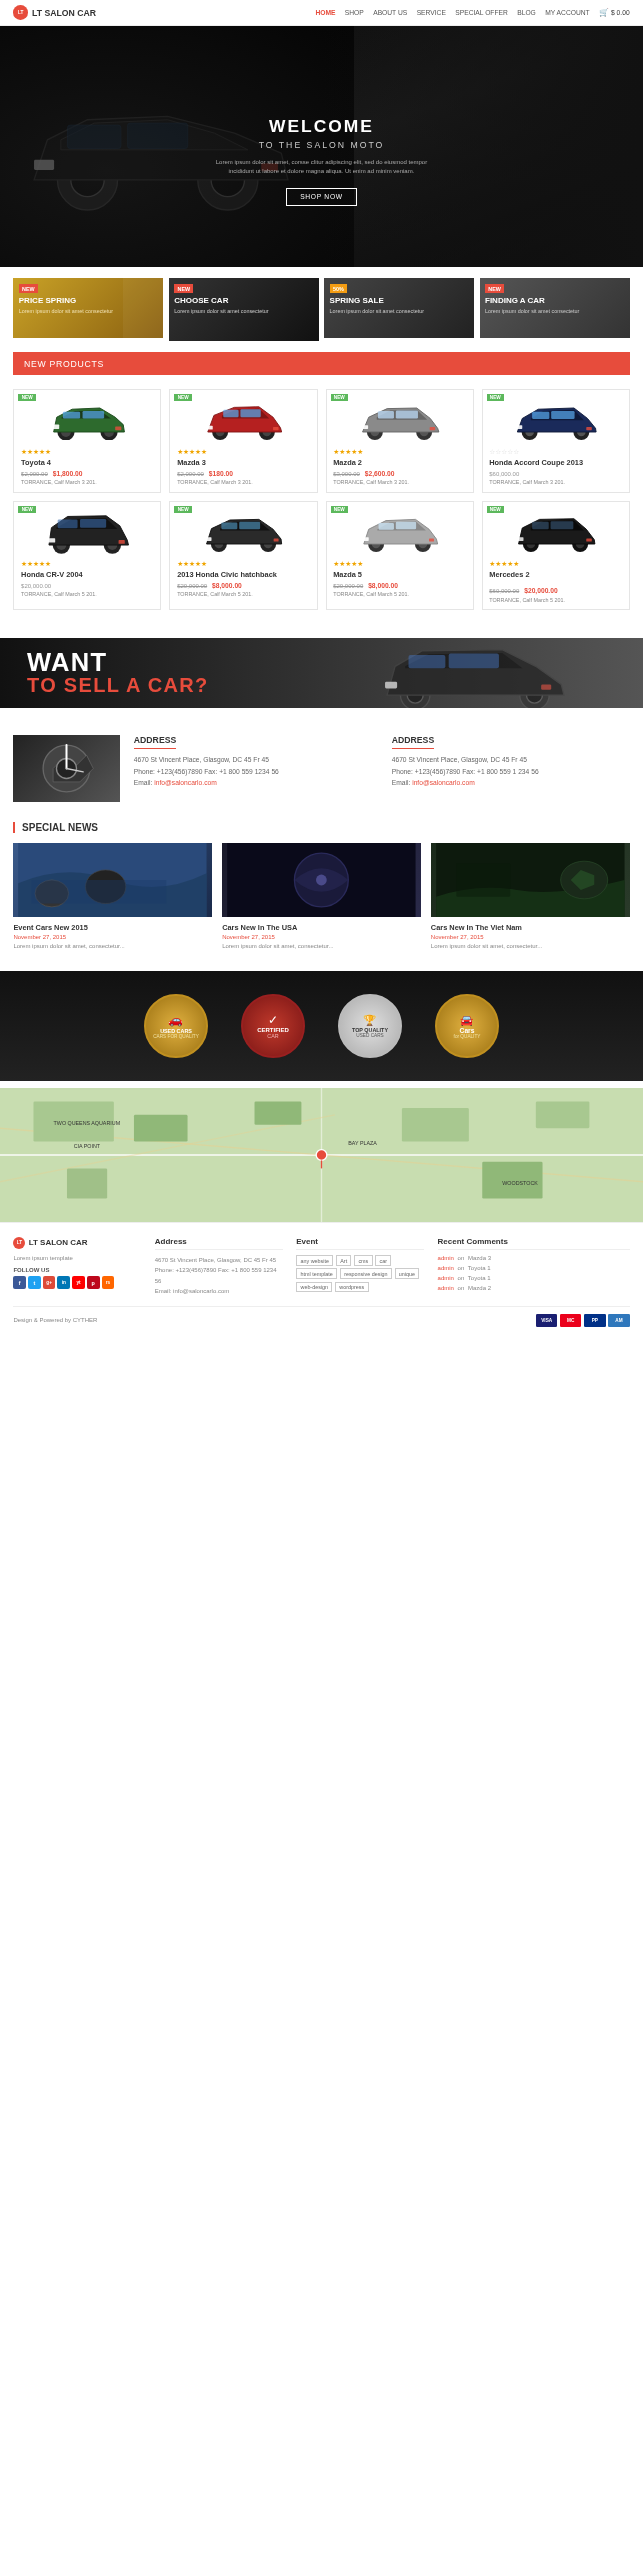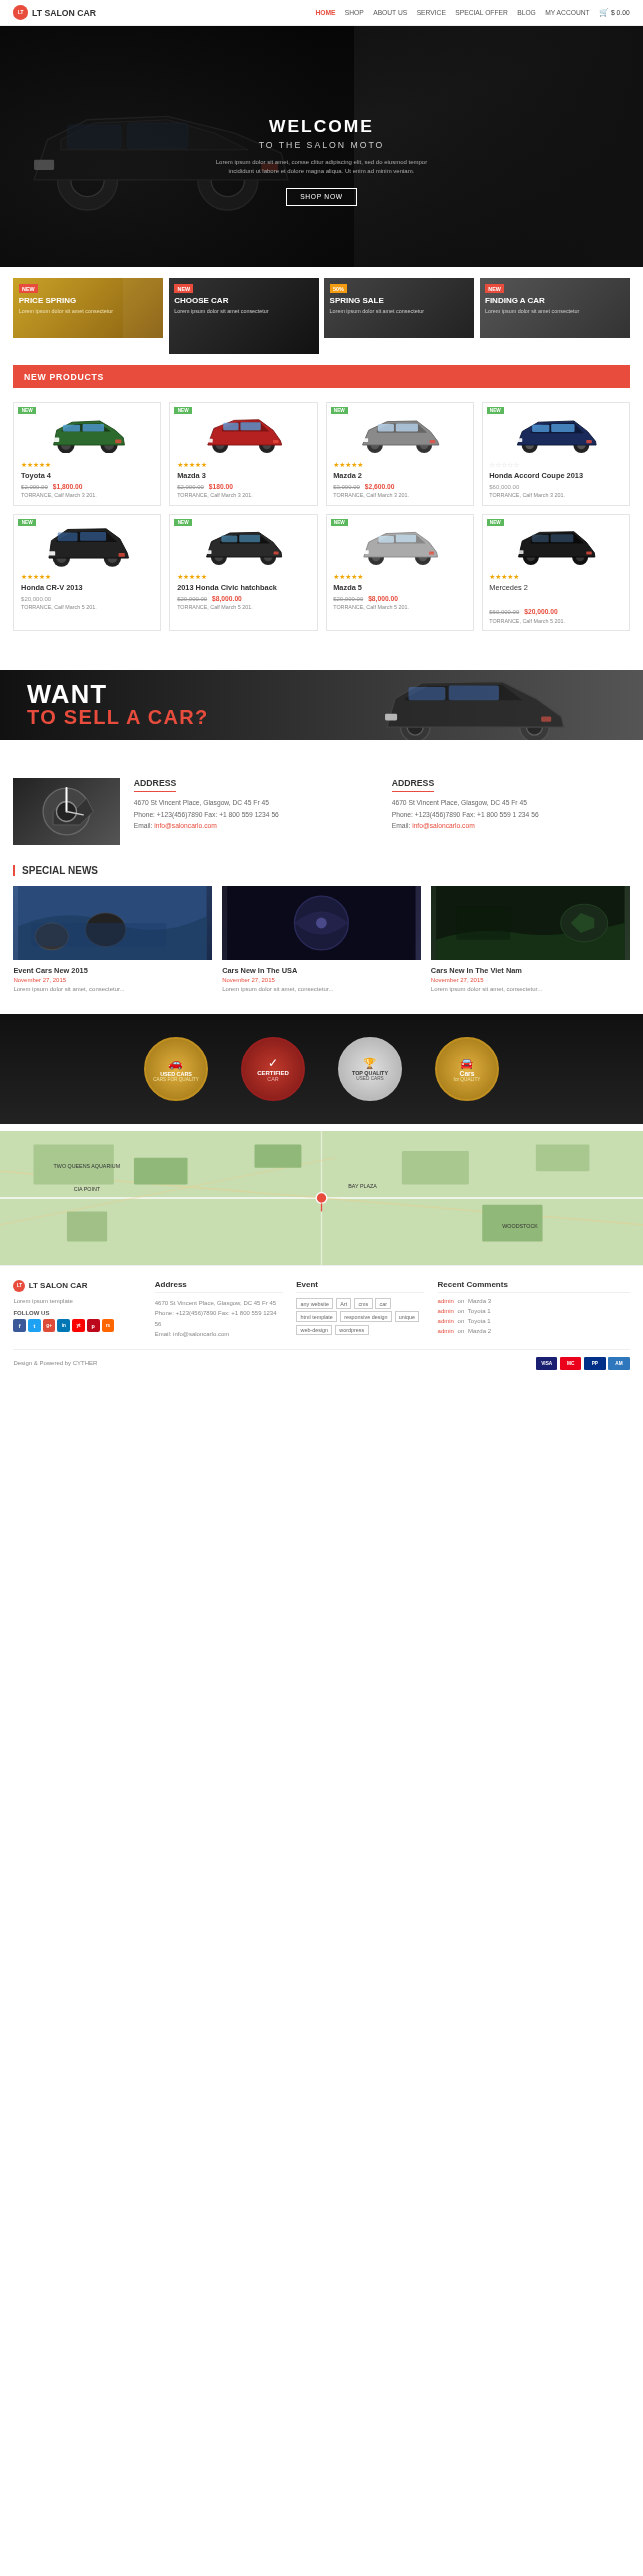--- a/index.html
+++ b/index.html
@@ -57,21 +57,21 @@
 
 <section style="display:flex;gap:5.4px;padding:10.7px 13.4px;">
   <div style="flex:1;height:60px;background:linear-gradient(135deg,#c9a227,#8a6010);position:relative;overflow:hidden;cursor:pointer;display:flex;align-items:flex-start;padding:5.4px;">
     <div style="position:absolute;top:0;right:0;width:40px;height:60px;background:rgba(255,255,255,0.05);"></div>
     <div>
       <span style="background:#e74c3c;color:#fff;font-size:5.4px;font-weight:bold;padding:1.3px 3.3px;display:inline-block;margin-bottom:2.7px;">NEW</span>
       <div style="color:#fff;font-size:8px;font-weight:bold;line-height:1.3;">PRICE SPRING</div>
       <div style="color:#f0e0b0;font-size:5.4px;margin-top:2px;line-height:1.4;">Lorem ipsum dolor sit amet consectetur</div>
     </div>
   </div>
-  <div style="flex:1;height:76px;background:linear-gradient(135deg,#333,#111);position:relative;overflow:hidden;cursor:pointer;display:flex;align-items:flex-start;padding:5.4px;">
+  <div style="flex:1;height:63px;background:linear-gradient(135deg,#333,#111);position:relative;overflow:hidden;cursor:pointer;display:flex;align-items:flex-start;padding:5.4px;">
     <div>
       <span style="background:#e74c3c;color:#fff;font-size:5.4px;font-weight:bold;padding:1.3px 3.3px;display:inline-block;margin-bottom:2.7px;">NEW</span>
       <div style="color:#fff;font-size:8px;font-weight:bold;line-height:1.3;">CHOOSE CAR</div>
       <div style="color:#ccc;font-size:5.4px;margin-top:2px;line-height:1.4;">Lorem ipsum dolor sit amet consectetur</div>
     </div>
   </div>
   <div style="flex:1;height:60px;background:linear-gradient(135deg,#444,#222);position:relative;overflow:hidden;cursor:pointer;display:flex;align-items:flex-start;padding:5.4px;">
     <div>
       <span style="background:#f39c12;color:#fff;font-size:5.4px;font-weight:bold;padding:1.3px 3.3px;display:inline-block;margin-bottom:2.7px;">50%</span>
       <div style="color:#fff;font-size:8px;font-weight:bold;line-height:1.3;">SPRING SALE</div>
@@ -82,21 +82,21 @@
     <div>
       <span style="background:#e74c3c;color:#fff;font-size:5.4px;font-weight:bold;padding:1.3px 3.3px;display:inline-block;margin-bottom:2.7px;">NEW</span>
       <div style="color:#fff;font-size:8px;font-weight:bold;line-height:1.3;">FINDING A CAR</div>
       <div style="color:#ccc;font-size:5.4px;margin-top:2px;line-height:1.4;">Lorem ipsum dolor sit amet consectetur</div>
     </div>
   </div>
 </section>
 
 <section style="padding:0 0 13.4px;">
   <div style="background:#e74c3c;margin:0 13.4px 13.4px;padding:6.7px 10.7px;">
-    <span style="color:#fff;font-size:8.7px;font-weight:bold;letter-spacing:0.7px;">NEW PRODUCTS</span>
+    <span style="color:#fff;font-size:8.7px;font-weight:normal;letter-spacing:0.7px;">NEW PRODUCTS</span>
   </div>
 
   <div style="display:grid;grid-template-columns:repeat(4,1fr);gap:8px;padding:0 13.4px 8px;">
 
     <div style="border:0.7px solid #e5e5e5;padding:6.7px;cursor:pointer;position:relative;">
       <span style="position:absolute;top:4px;left:4px;background:#5cb85c;color:#fff;font-size:4.7px;font-weight:bold;padding:1.3px 3.3px;z-index:2;">NEW</span>
       <div style="width:100%;height:48px;display:flex;align-items:center;justify-content:center;margin-bottom:4px;">
         <svg viewBox="0 0 140 65" width="87" height="40">
           <ellipse cx="35" cy="52" rx="14" ry="14" fill="#222"></ellipse>
           <ellipse cx="35" cy="52" rx="8" ry="8" fill="#444"></ellipse>
@@ -206,21 +206,21 @@
           <ellipse cx="110" cy="56" rx="8" ry="8" fill="#444"></ellipse>
           <path d="M8,56 L12,28 L38,10 L100,9 L122,25 L134,48 L136,56 Z" fill="#222" stroke="#111" stroke-width="1.5"></path>
           <path d="M20,28 L45,14 L100,13 L118,30 L20,30 Z" fill="#111"></path>
           <rect x="22" y="15" width="32" height="14" rx="2" fill="#3a6aaa" opacity="0.6"></rect>
           <rect x="58" y="14" width="42" height="14" rx="2" fill="#3a6aaa" opacity="0.6"></rect>
           <rect x="6" y="45" width="12" height="7" rx="1" fill="#fff" opacity="0.9"></rect>
           <rect x="120" y="48" width="10" height="6" rx="1" fill="#e74c3c" opacity="0.8"></rect>
         </svg>
       </div>
       <div style="color:#f0a500;font-size:6.7px;margin-bottom:2px;">★★★★★</div>
-      <div style="font-weight:bold;font-size:7.4px;margin-bottom:1.3px;">Honda CR-V 2013</div>
+      <div style="font-weight:bold;font-size:7.4px;margin-bottom:1.3px;">Honda CR-V 2004</div>
       <div>
         <span style="color:#999;font-size:6px;">$20,000.00</span>
       </div>
       <div style="color:#888;font-size:5.4px;margin-top:1.3px;">TORRANCE, Calf March 5 201.</div>
     </div>
 
     <div style="border:0.7px solid #e5e5e5;padding:6.7px;cursor:pointer;position:relative;">
       <span style="position:absolute;top:4px;left:4px;background:#5cb85c;color:#fff;font-size:4.7px;font-weight:bold;padding:1.3px 3.3px;z-index:2;">NEW</span>
       <div style="width:100%;height:48px;display:flex;align-items:center;justify-content:center;margin-bottom:4px;">
         <svg viewBox="0 0 140 65" width="87" height="40">
@@ -280,31 +280,31 @@
           <ellipse cx="110" cy="52" rx="7" ry="7" fill="#333"></ellipse>
           <path d="M10,52 L16,26 L44,12 L100,11 L120,28 L133,45 L134,52 Z" fill="#1a1a1a" stroke="#0a0a0a" stroke-width="1.5"></path>
           <path d="M30,26 L50,15 L100,14 L116,30 L30,30 Z" fill="#0a0a0a"></path>
           <rect x="32" y="16" width="27" height="12" rx="2" fill="#3a5a7a" opacity="0.6"></rect>
           <rect x="62" y="15" width="37" height="13" rx="2" fill="#3a5a7a" opacity="0.6"></rect>
           <rect x="8" y="41" width="10" height="6" rx="1" fill="#fff" opacity="0.8"></rect>
           <rect x="120" y="43" width="9" height="5" rx="1" fill="#e74c3c" opacity="0.8"></rect>
         </svg>
       </div>
       <div style="color:#f0a500;font-size:6.7px;margin-bottom:2px;">★★★★★</div>
-      <div style="font-weight:normal;font-size:7.4px;margin-bottom:15px;">Mercedes 2</div>
+      <div style="font-weight:bold;font-size:7.4px;margin-bottom:7px;">Mercedes 2</div>
       <div>
         <span style="color:#999;text-decoration:line-through;font-size:6px;">$60,000.00</span>
         <span style="color:#e74c3c;font-weight:bold;font-size:6.7px;margin-left:2.7px;">$20,000.00</span>
       </div>
       <div style="color:#888;font-size:5.4px;margin-top:1.3px;">TORRANCE, Calf March 5 201.</div>
     </div>
   </div>
 </section>
 
-<section style="width:100%;height:70px;background:linear-gradient(to right,#111,#333,#555);display:flex;align-items:center;padding:0 27px;gap:20px;margin:25px 0;cursor:pointer;position:relative;overflow:hidden;">
+<section style="width:100%;height:70px;background:linear-gradient(to right,#111,#333,#555);display:flex;align-items:center;padding:0 27px;gap:20px;margin:14px 0;cursor:pointer;position:relative;overflow:hidden;">
   <div style="position:absolute;right:67px;top:0;height:100%;display:flex;align-items:center;">
     <svg viewBox="0 0 300 110" width="201" height="74" style="opacity:0.7;">
       <ellipse cx="60" cy="88" rx="22" ry="22" fill="#333" stroke="#555" stroke-width="2"></ellipse>
       <ellipse cx="60" cy="88" rx="12" ry="12" fill="#1a1a1a" stroke="#666" stroke-width="2"></ellipse>
       <ellipse cx="238" cy="88" rx="22" ry="22" fill="#333" stroke="#555" stroke-width="2"></ellipse>
       <ellipse cx="238" cy="88" rx="12" ry="12" fill="#1a1a1a" stroke="#666" stroke-width="2"></ellipse>
       <path d="M18,88 L30,45 L70,22 L190,20 L240,45 L278,72 L282,88 Z" fill="#222" stroke="#444" stroke-width="2"></path>
       <path d="M45,45 L80,27 L190,25 L220,48 L45,48 Z" fill="#111"></path>
       <rect x="50" y="28" width="55" height="20" rx="3" fill="#4a8aef" opacity="0.5"></rect>
       <rect x="110" y="26" width="75" height="22" rx="3" fill="#4a8aef" opacity="0.5"></rect>

